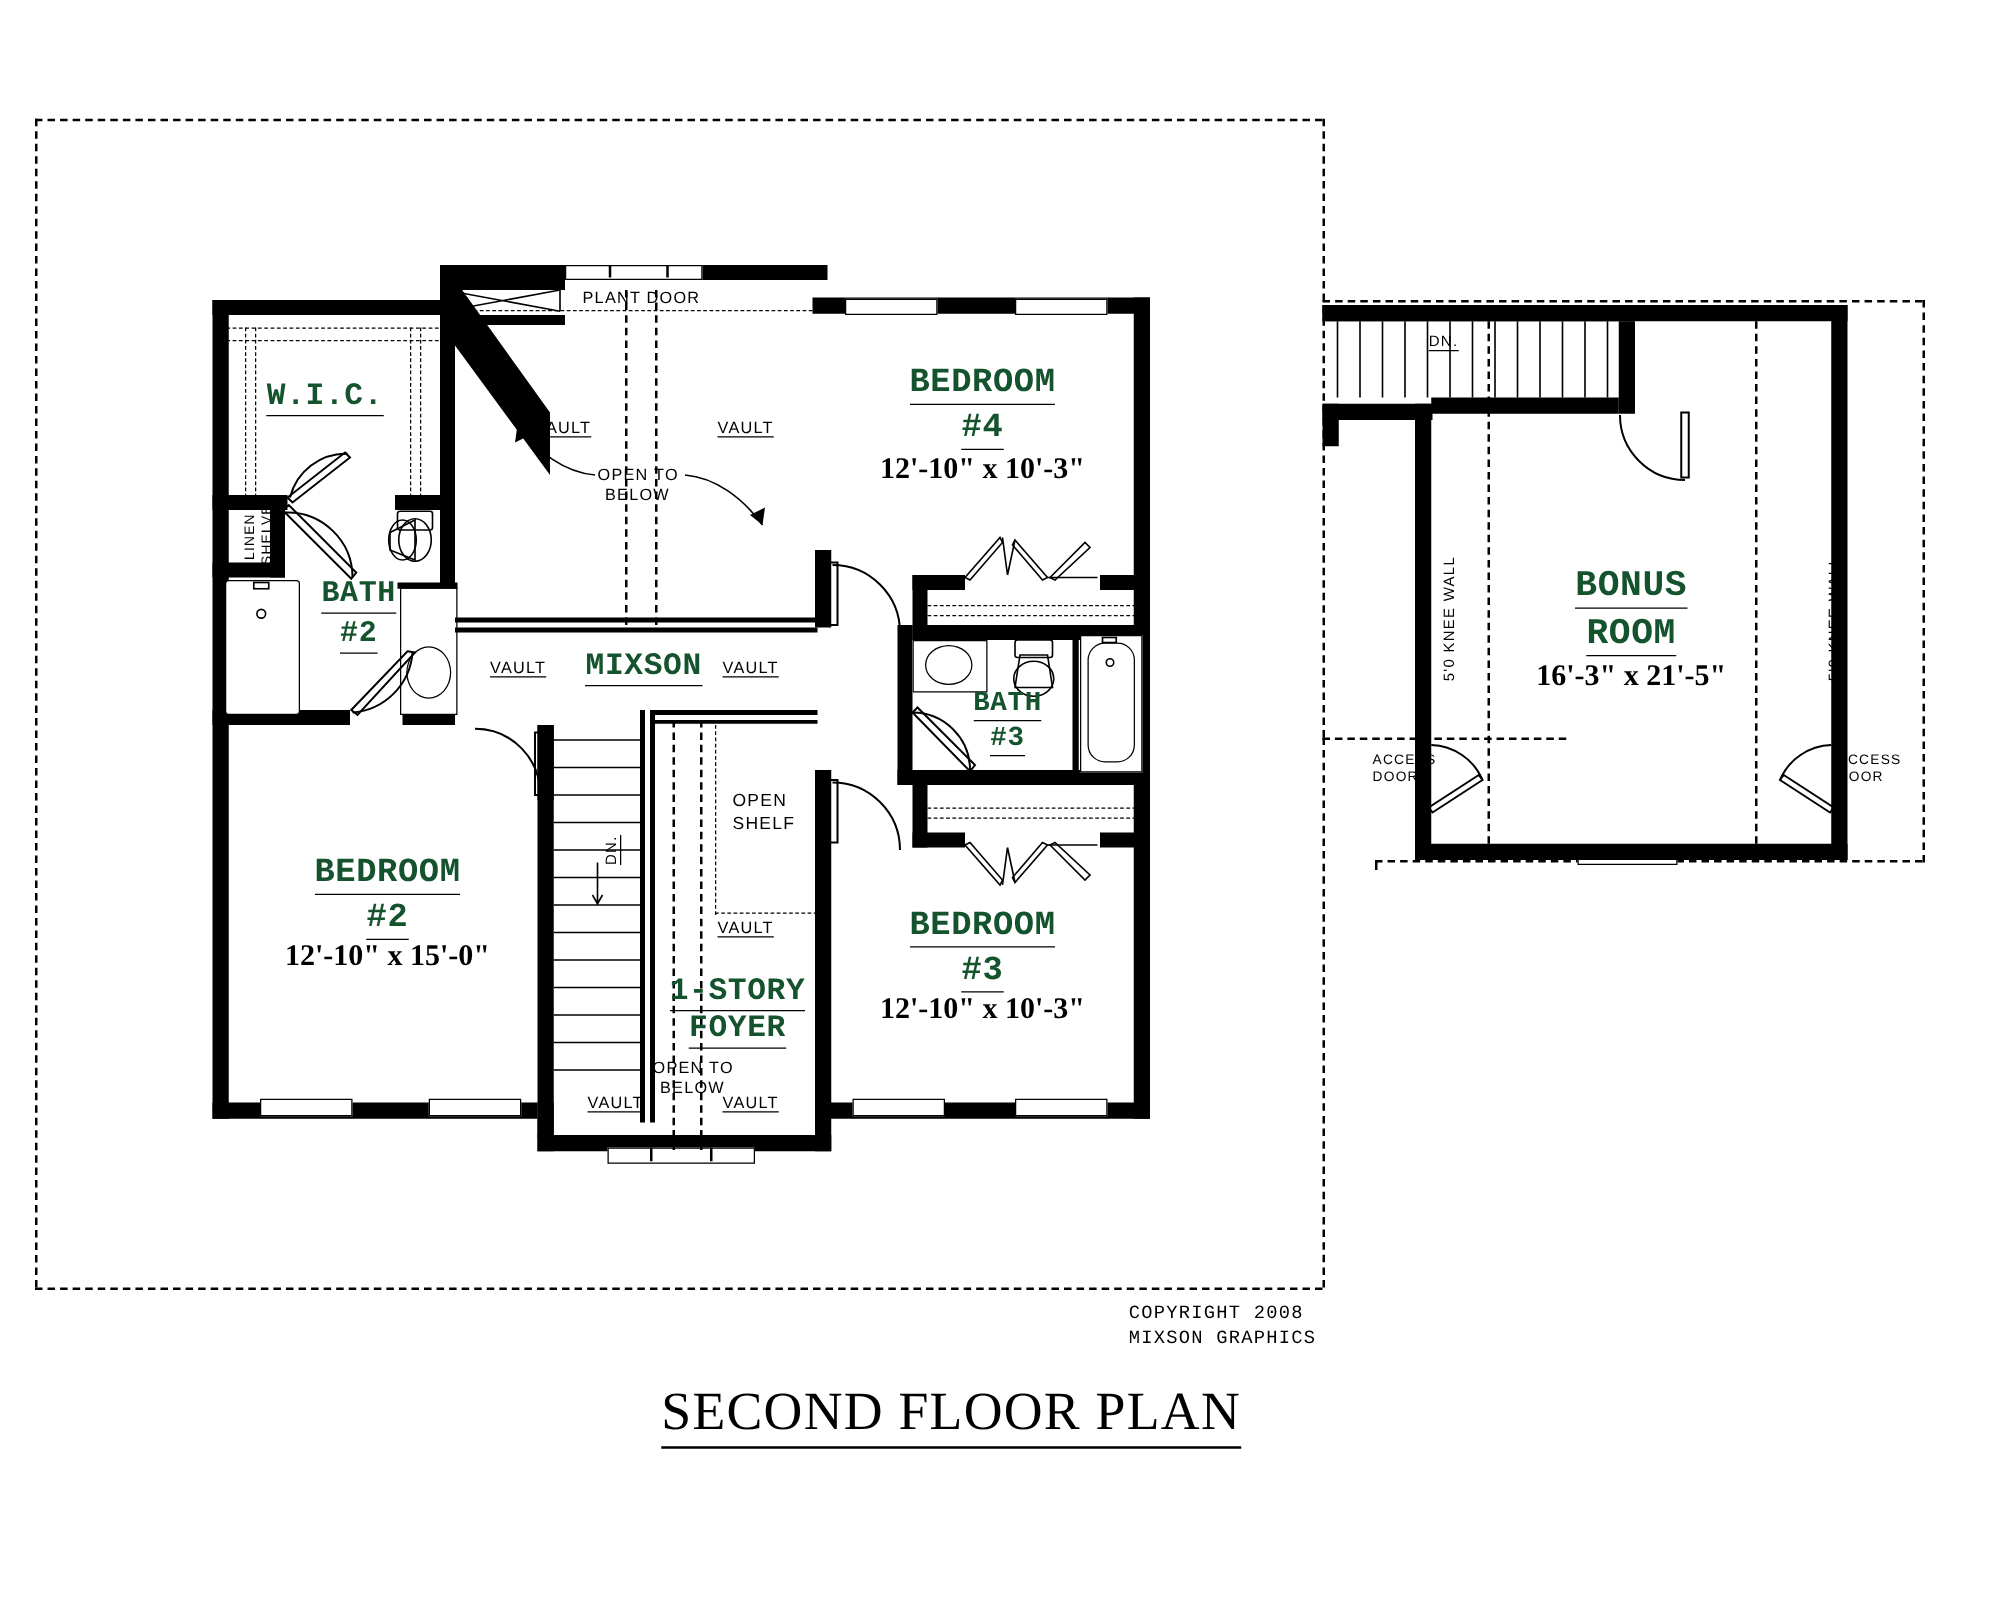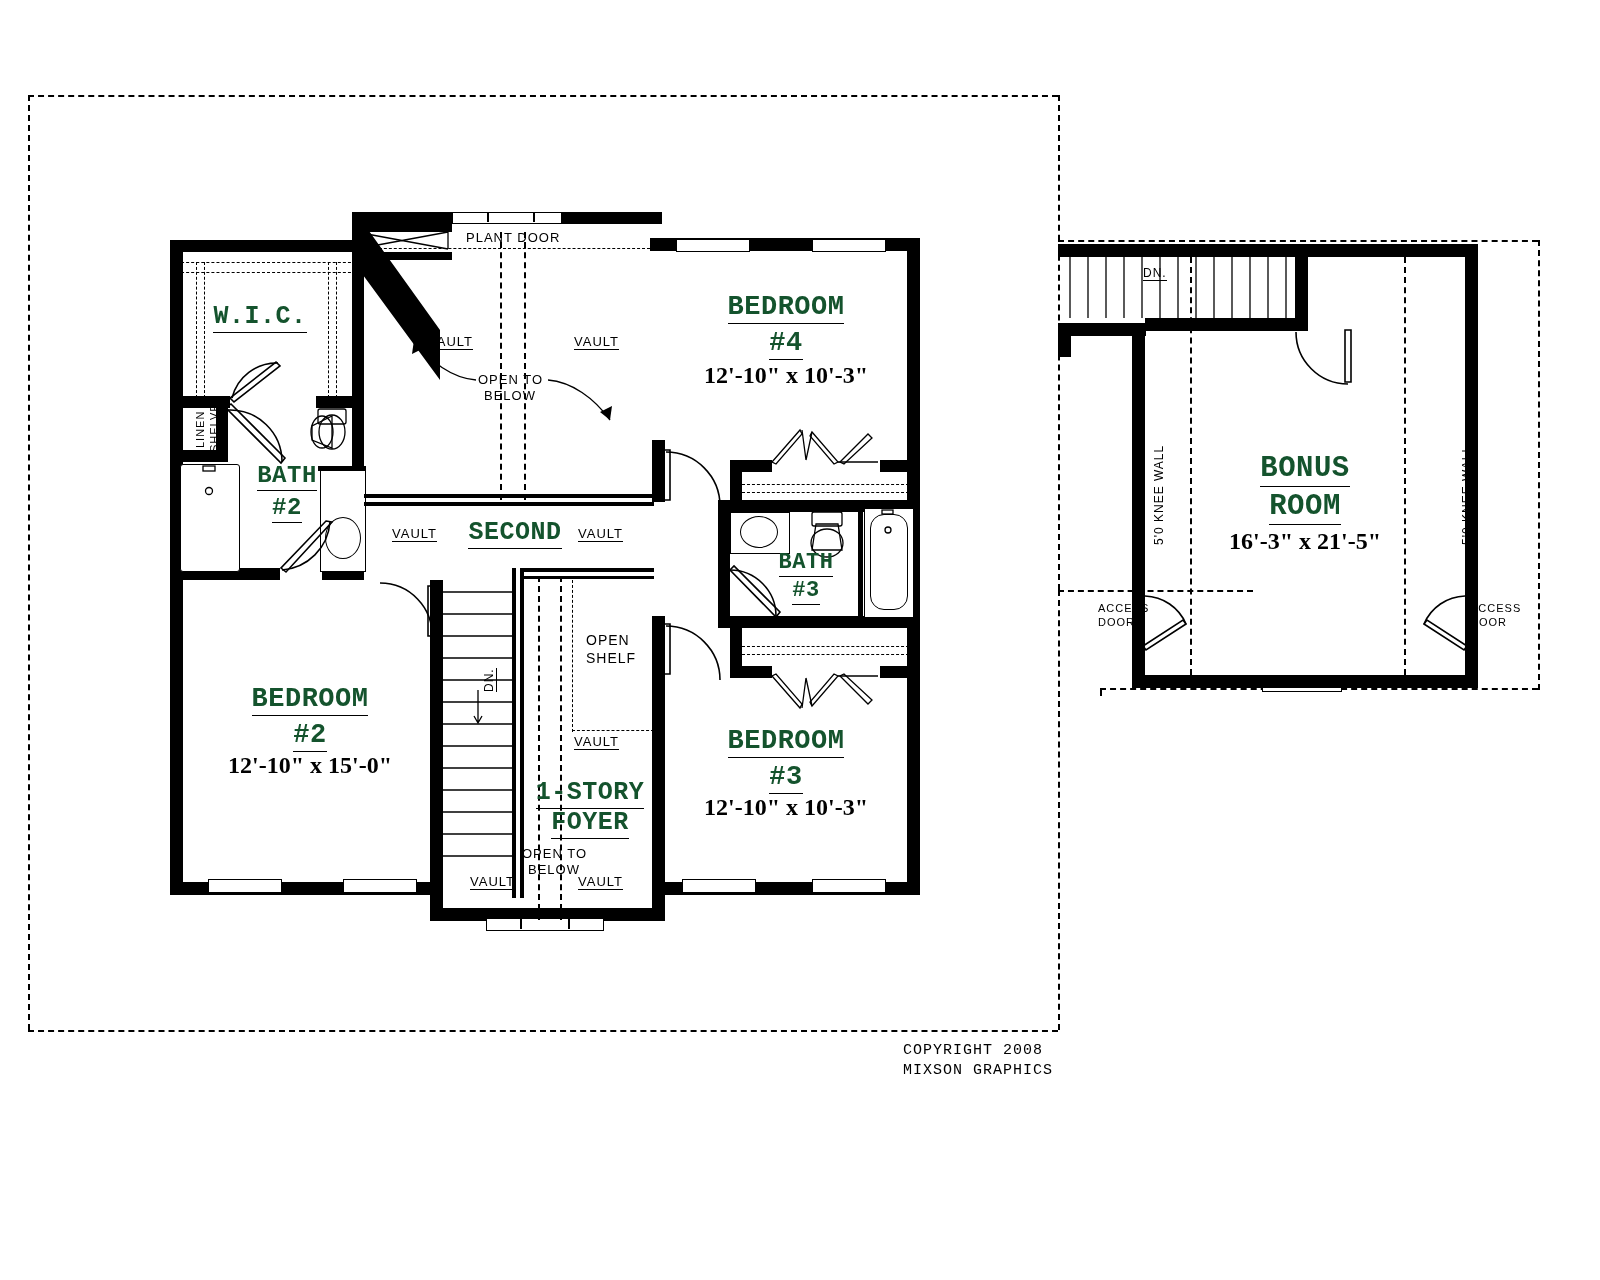--- a/index.html
+++ b/index.html
@@ -200,21 +200,21 @@
       <line x1="443" y1="834" x2="513" y2="834"></line>
       <line x1="443" y1="856" x2="513" y2="856"></line>
     </g>
     <path class="sw2" d="M478,690 L478,722 M474,716 L478,723 L482,716"></path>
   </svg>
   <div class="tiny rot90" style="left:482px;top:692px;font-size:12px;"><u>DN.</u></div>
 
   <div class="thin" style="left:364px;top:494px;width:290px;height:4px;"></div>
   <div class="thin" style="left:364px;top:502px;width:290px;height:4px;"></div>
   <div class="rmname" style="left:440px;top:518px;width:150px;font-size:25px;">
-    <u>SECOND</u>
+    <u>MIXSON</u>
   </div>
   <div class="tiny" style="left:392px;top:526px;font-size:13px;"><u>VAULT</u></div>
   <div class="tiny" style="left:578px;top:526px;font-size:13px;"><u>VAULT</u></div>
 
   <div class="center-v" style="left:500px;top:232px;height:268px;"></div>
   <div class="center-v" style="left:524px;top:232px;height:268px;"></div>
   <div class="tiny" style="left:428px;top:334px;font-size:13px;"><u>VAULT</u></div>
   <div class="tiny" style="left:574px;top:334px;font-size:13px;"><u>VAULT</u></div>
   <div class="tiny" style="left:478px;top:372px;font-size:13px;">OPEN  TO</div>
   <div class="tiny" style="left:484px;top:388px;font-size:13px;">BELOW</div>
@@ -391,14 +391,17 @@
     <u>BONUS</u>
   </div>
   <div class="rmname" style="left:1205px;top:490px;width:200px;font-size:29px;">
     <u>ROOM</u>
   </div>
   <div class="dim" style="left:1205px;top:528px;width:200px;font-size:24px;">16'-3" x 21'-5"</div>
 
   <div class="copy" style="left:903px;top:1042px;">COPYRIGHT  2008</div>
   <div class="copy" style="left:903px;top:1062px;">MIXSON  GRAPHICS</div>
 
+  <div class="plantitle" style="left:529px;top:1105px;">
+    <u>SECOND FLOOR PLAN</u>
+  </div>
 
 </div>
 
 </body></html>

